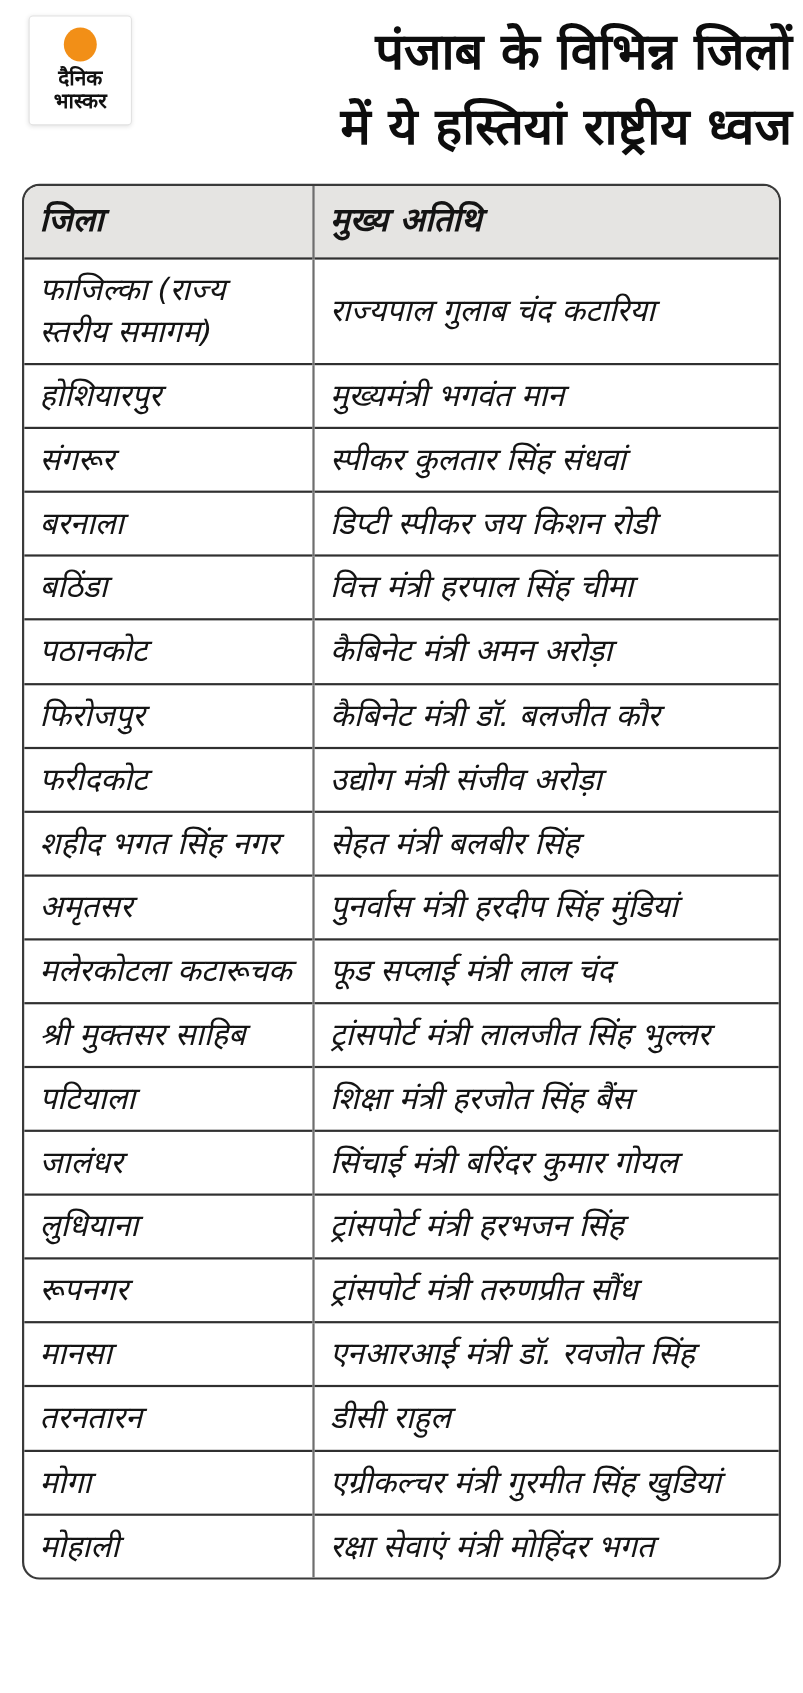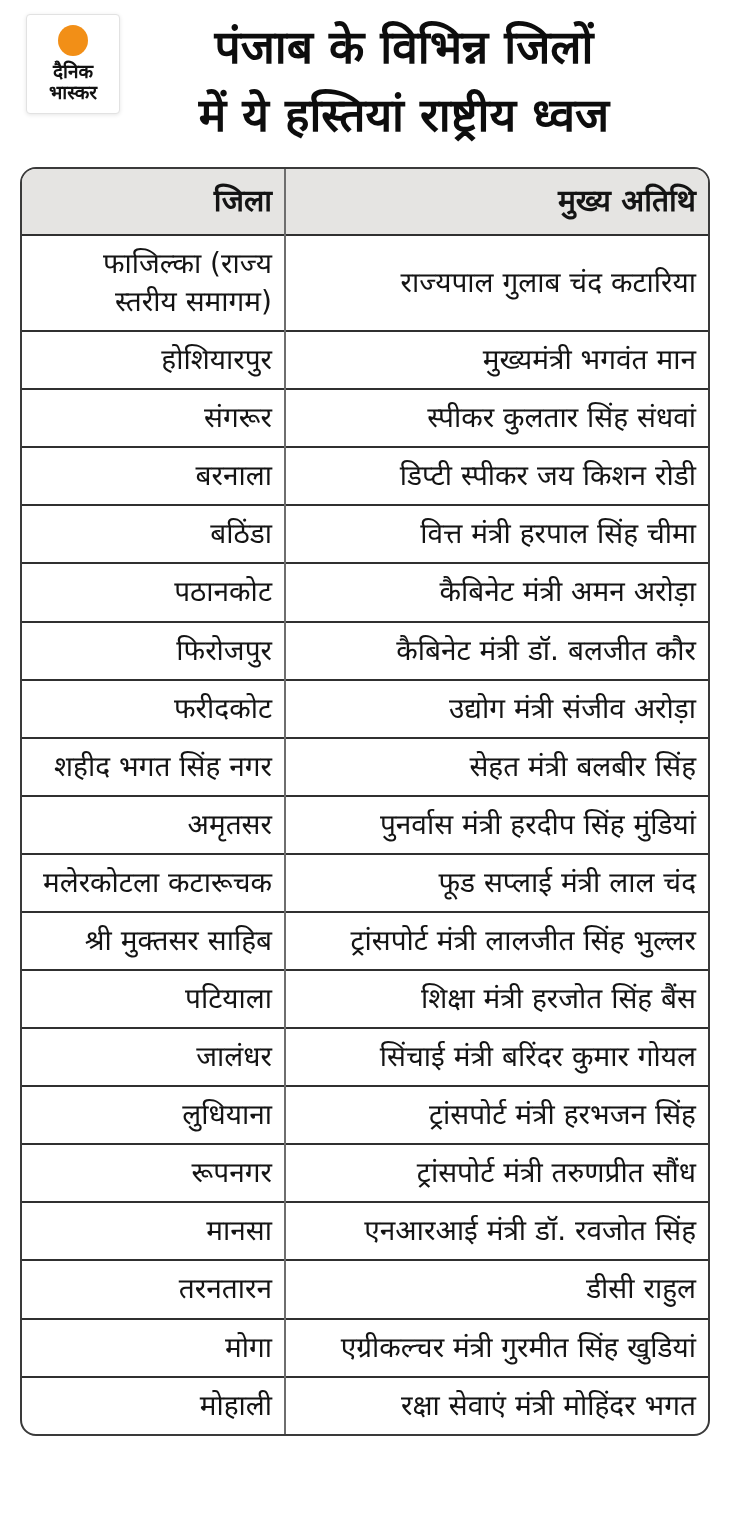--- a/index.html
+++ b/index.html
@@ -46,21 +46,21 @@
     font-size: 19px;
     line-height: 1.08;
     text-align: center;
     color: #111111;
     letter-spacing: 0px;
   }
 
   
   .title-block {
     padding: 14px 10px 6px 88px;
-    text-align: center;
+    text-align: right;
     font-weight: bold;
     font-size: 46px;
     line-height: 1.47;
     color: #0d0d0d;
   }
 
   
   .table-wrap {
     margin: 12px 20px 24px 20px;
     border: 2px solid #3a3a3a;
@@ -72,22 +72,23 @@
     width: 100%;
     border-collapse: collapse;
     table-layout: fixed;
   }
   col.c1 { width: 263px; }
   th, td {
     padding: 9px 12px 9px 14px;
     font-size: 28px;
     line-height: 1.36;
     vertical-align: middle;
-    text-align: right;
+    text-align: left;
     word-wrap: break-word;
+    font-style: italic;
   }
   thead th {
     background: #e5e4e2;
     font-weight: bold;
     font-size: 30px;
     padding-top: 12px;
     padding-bottom: 12px;
   }
   tbody td { border-top: 2px solid #303030; }
   th:first-child, td:first-child { border-right: 2px solid #6e6e6e; }

